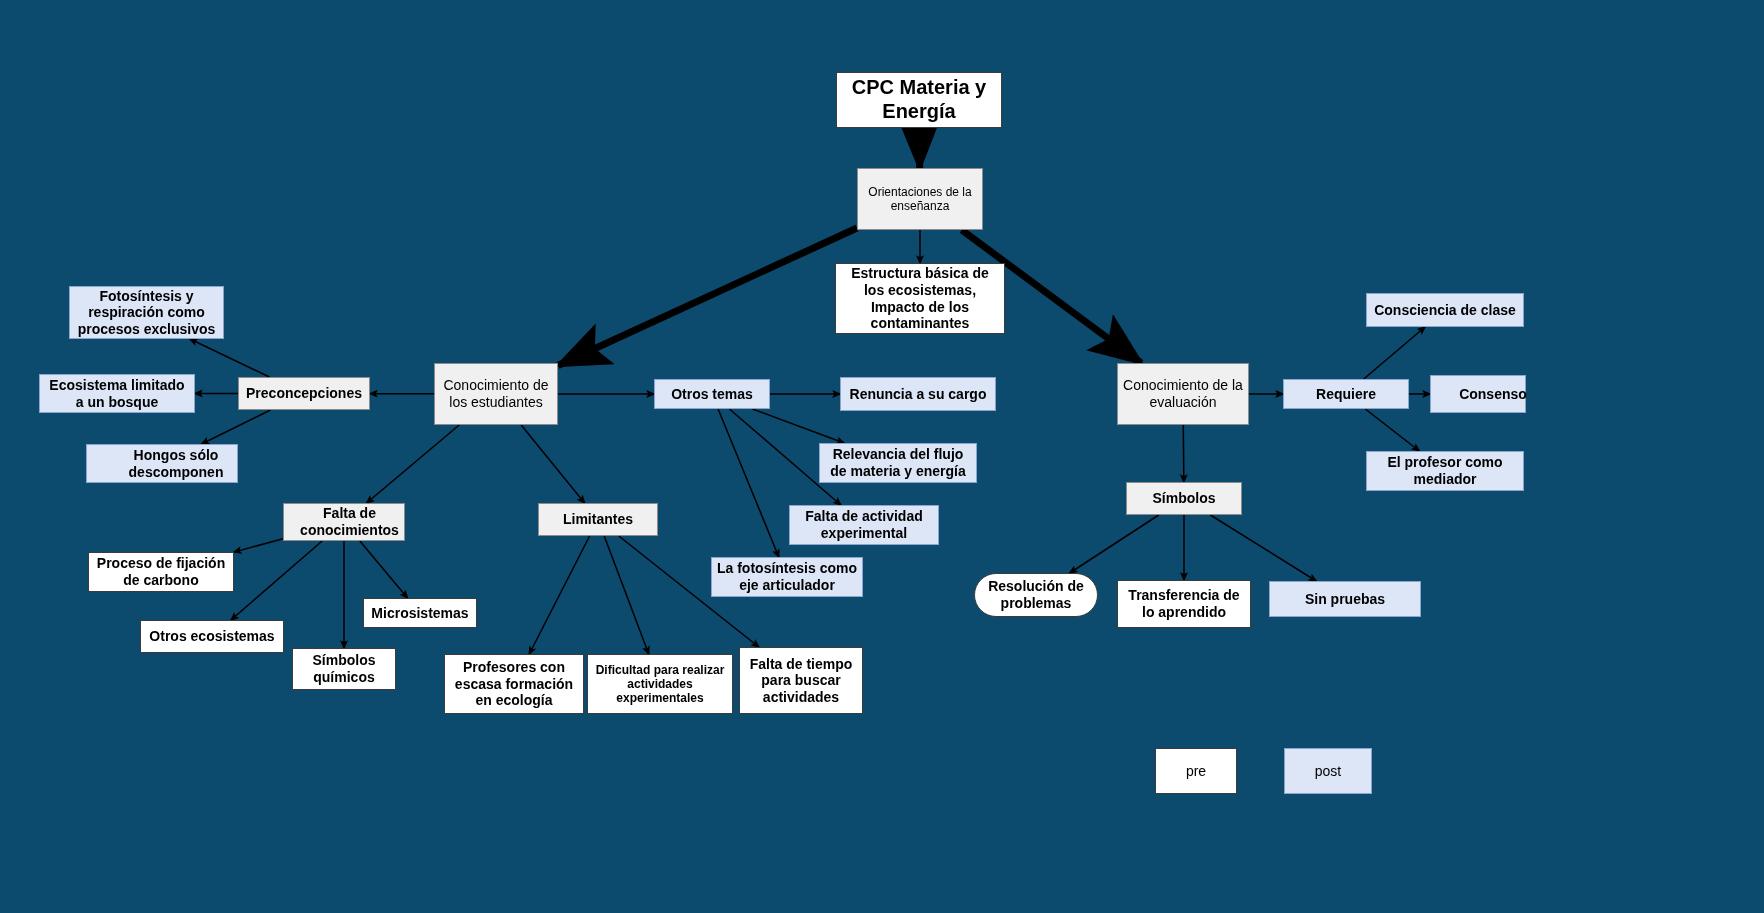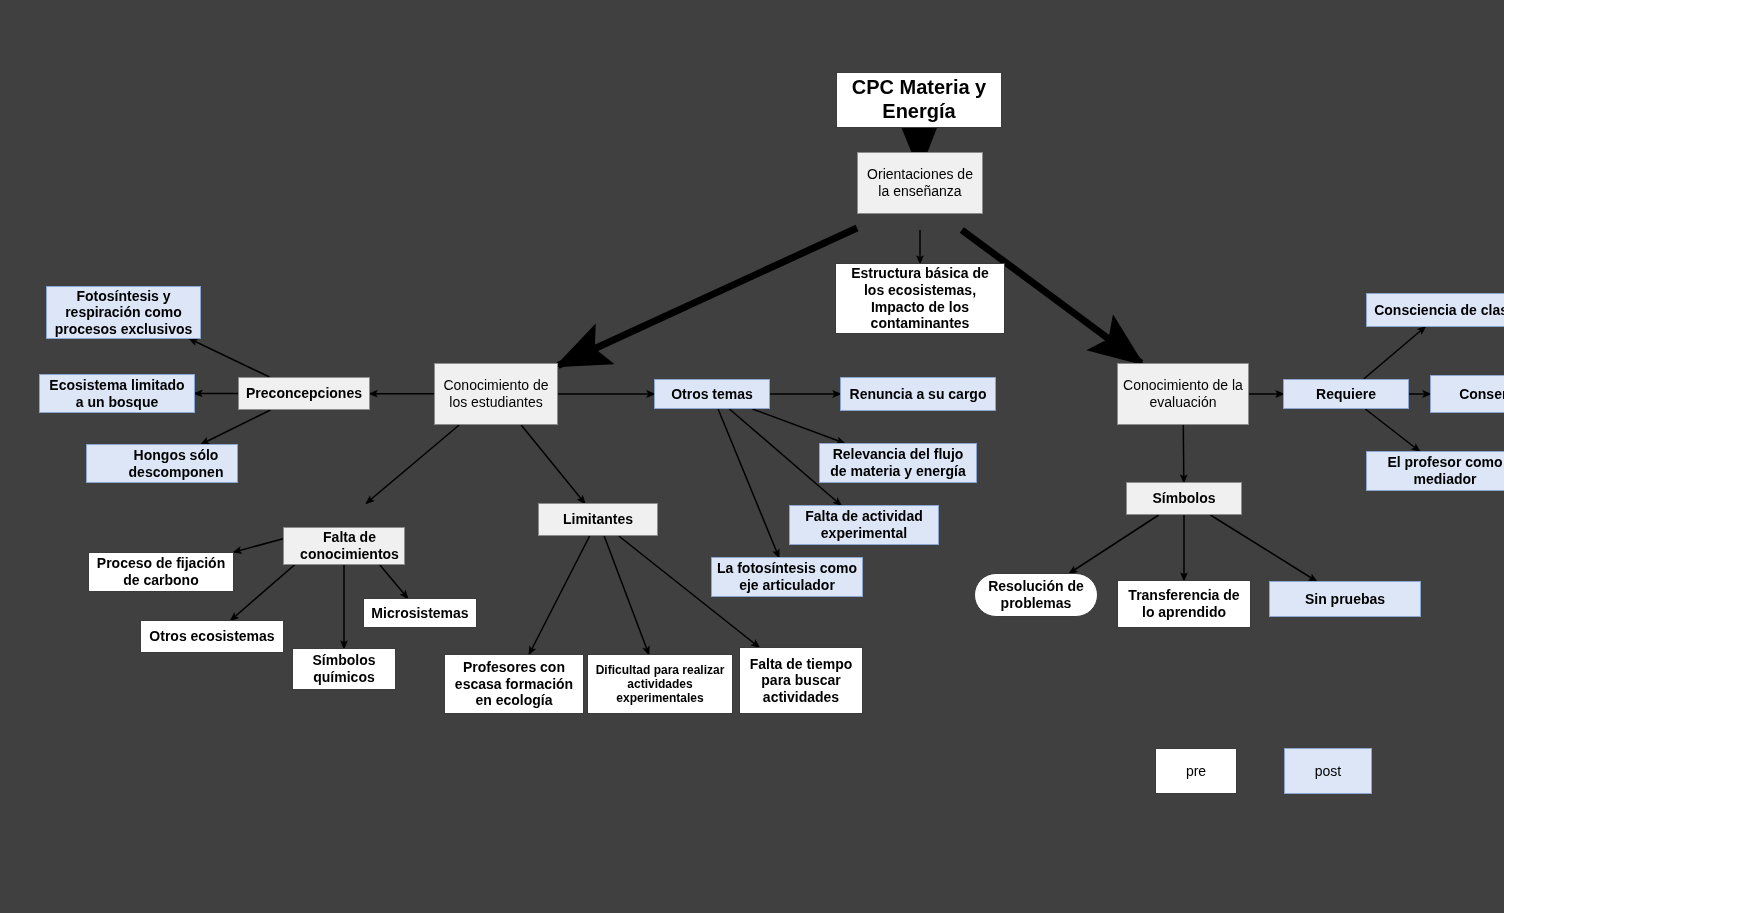--- a/index.html
+++ b/index.html
@@ -1,17 +1,17 @@
 <!DOCTYPE html>
 <html><head>
 <meta charset="utf-8">
 <style>
   html,body{margin:0;padding:0;background:#ffffff;}
   body{font-family:"Liberation Sans", sans-serif;}
-  #canvas{position:relative;width:1504px;height:913px;background:#404040;overflow:hidden;}
+  #canvas{position:relative;width:1764px;height:913px;background:#0c4a6e;overflow:hidden;}
   svg#edges{position:absolute;left:0;top:0;width:1764px;height:913px;pointer-events:none;}
   .node{position:absolute;box-sizing:border-box;display:flex;align-items:center;justify-content:center;
         text-align:center;line-height:1.18;color:#000000;padding:2px 4px;}
   .white{background:#ffffff;border:1.4px solid #3b3b3b;}
   .gray{background:#f0f0f0;border:1.4px solid #8c8c8c;}
   .blue{background:#dce6f7;border:1.4px solid #8aa6cf;}
   .b{font-weight:bold;}
   .n{font-weight:normal;}
 </style>
 </head>
@@ -57,33 +57,33 @@
         <line x1="1183.3" y1="425.0" x2="1183.8" y2="482.0" stroke-width="1.5" marker-end="url(#ahT)"></line>
         <line x1="1158.7" y1="515.0" x2="1069.7" y2="573.0" stroke-width="1.5" marker-end="url(#ahT)"></line>
         <line x1="1184.0" y1="515.0" x2="1184.0" y2="580.0" stroke-width="1.5" marker-end="url(#ahT)"></line>
         <line x1="1210.4" y1="515.0" x2="1316.2" y2="581.0" stroke-width="1.5" marker-end="url(#ahT)"></line>
       </g>
   </svg>
   <div id="node-layer">
       <div class="node white b" style="left: 836px; top: 72px; width: 166px; height: 56px; font-size: 20px;">
         <span>CPC Materia y Energía</span>
       </div>
-      <div class="node gray n" style="left: 857px; top: 152px; width: 126px; height: 62px; font-size: 14px; justify-content: center;">
+      <div class="node gray n" style="left: 857px; top: 168px; width: 126px; height: 62px; font-size: 12px; justify-content: center;">
         <span>Orientaciones de la enseñanza</span>
       </div>
       <div class="node white b" style="left: 835px; top: 263px; width: 170px; height: 71px; font-size: 14px;">
         <span>Estructura básica de los ecosistemas, Impacto de los contaminantes</span>
       </div>
       <div class="node gray n" style="left: 434px; top: 363px; width: 124px; height: 62px; font-size: 14px;">
         <span>Conocimiento de los estudiantes</span>
       </div>
       <div class="node gray b" style="left: 238px; top: 377px; width: 132px; height: 33px; font-size: 14px;">
         <span>Preconcepciones</span>
       </div>
-      <div class="node blue b" style="left: 46px; top: 286px; width: 155px; height: 53px; font-size: 14px;">
+      <div class="node blue b" style="left: 69px; top: 286px; width: 155px; height: 53px; font-size: 14px;">
         <span>Fotosíntesis y respiración como procesos exclusivos</span>
       </div>
       <div class="node blue b" style="left: 39px; top: 374px; width: 156px; height: 39px; font-size: 14px;">
         <span>Ecosistema limitado a un bosque</span>
       </div>
       <div class="node blue b" style="left: 86px; top: 444px; width: 152px; height: 39px; font-size: 14px; padding-left: 32px;">
         <span>Hongos sólo descomponen</span>
       </div>
       <div class="node blue b" style="left: 654px; top: 379px; width: 116px; height: 30px; font-size: 14px;">
         <span>Otros temas</span>
@@ -93,21 +93,21 @@
       </div>
       <div class="node blue b" style="left: 819px; top: 443px; width: 158px; height: 40px; font-size: 14px;">
         <span>Relevancia del flujo de materia y energía</span>
       </div>
       <div class="node blue b" style="left: 789px; top: 505px; width: 150px; height: 40px; font-size: 14px;">
         <span>Falta de actividad experimental</span>
       </div>
       <div class="node blue b" style="left: 711px; top: 557px; width: 152px; height: 40px; font-size: 14px;">
         <span>La fotosíntesis como eje articulador</span>
       </div>
-      <div class="node gray b" style="left: 283px; top: 527px; width: 122px; height: 38px; font-size: 14px; padding-left: 15px;">
+      <div class="node gray b" style="left: 283px; top: 503px; width: 122px; height: 38px; font-size: 14px; padding-left: 15px;">
         <span>Falta de conocimientos</span>
       </div>
       <div class="node white b" style="left: 88px; top: 552px; width: 146px; height: 40px; font-size: 14px;">
         <span>Proceso de fijación de carbono</span>
       </div>
       <div class="node white b" style="left: 140px; top: 620px; width: 144px; height: 33px; font-size: 14px;">
         <span>Otros ecosistemas</span>
       </div>
       <div class="node white b" style="left: 292px; top: 648px; width: 104px; height: 42px; font-size: 14px;">
         <span>Símbolos químicos</span>

